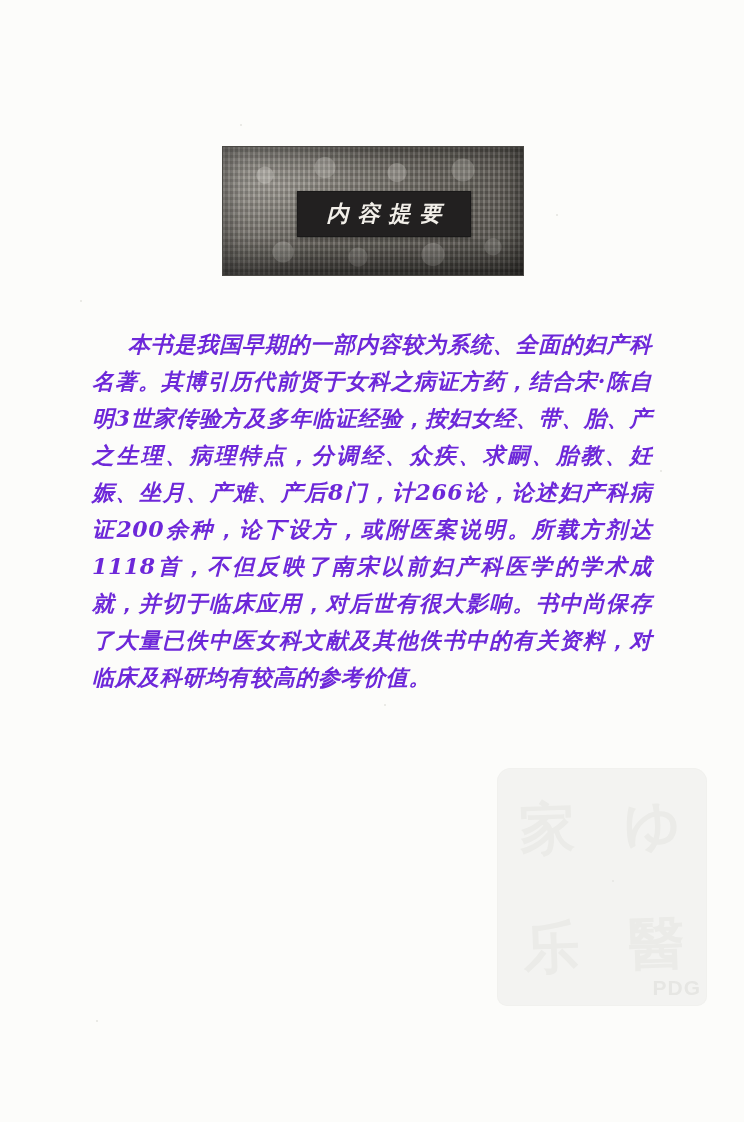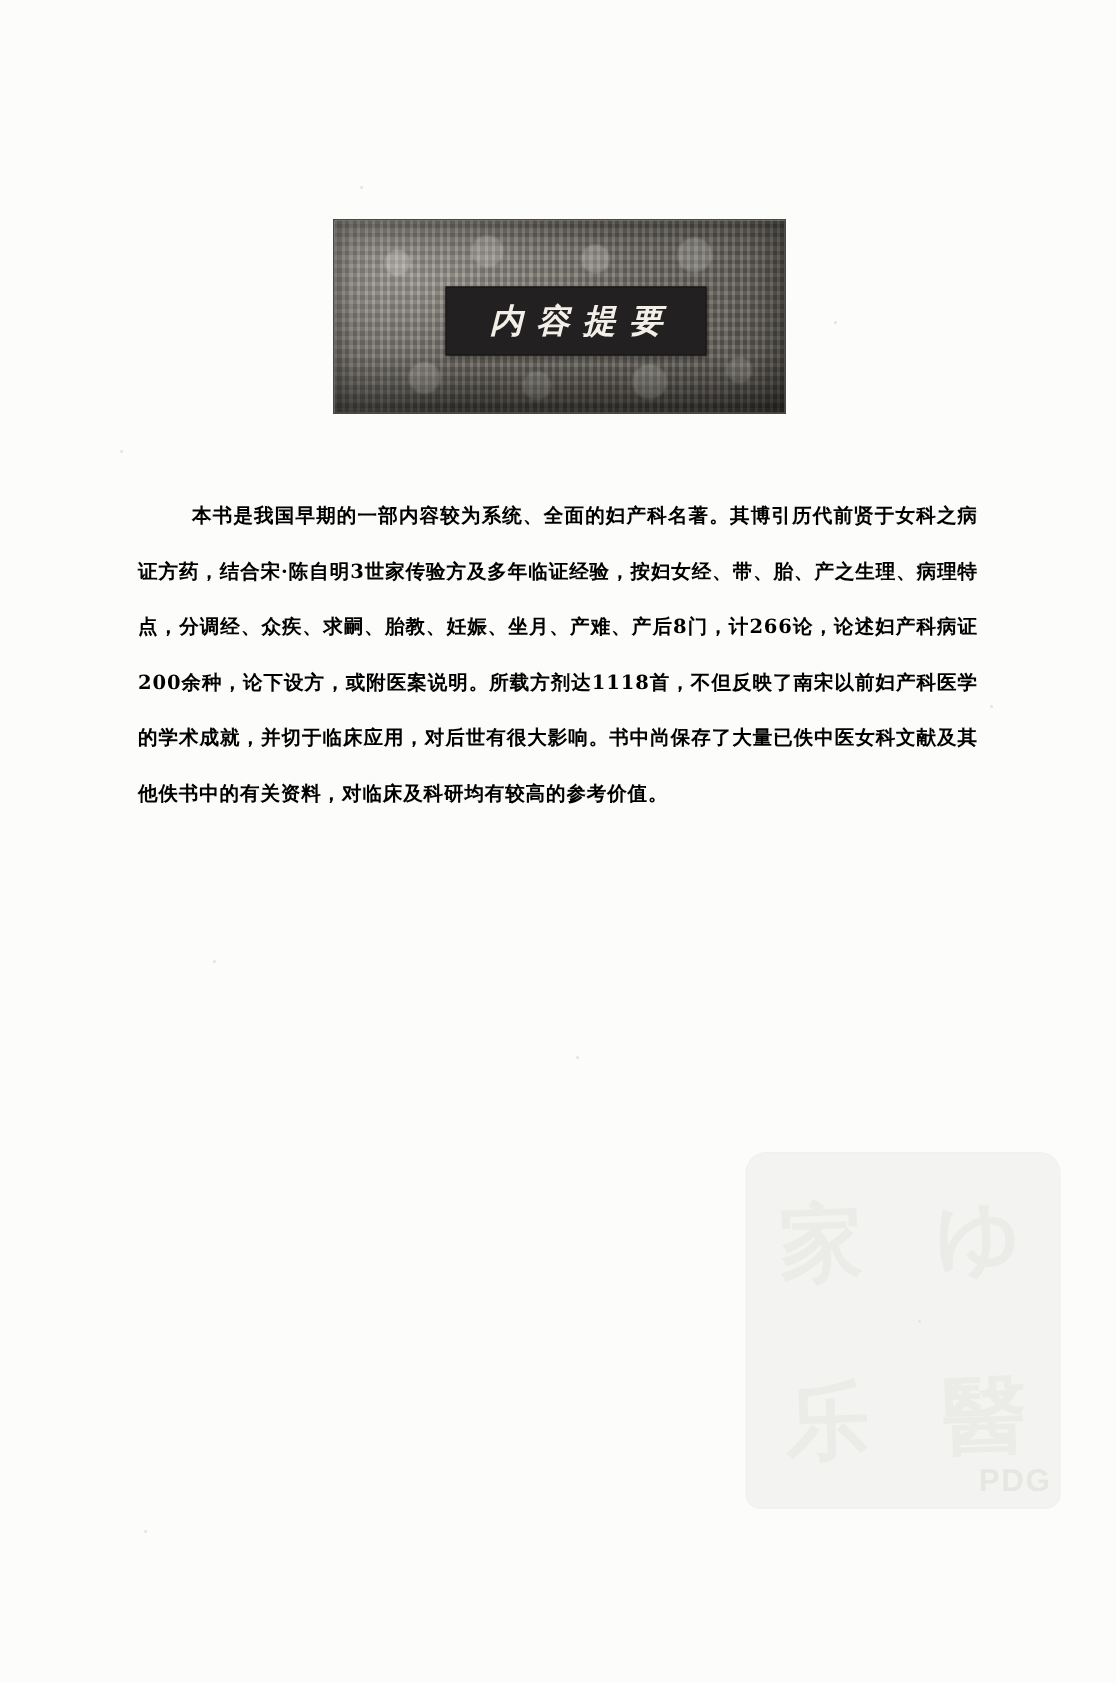--- a/index.html
+++ b/index.html
@@ -103,29 +103,30 @@
 
   
   .content {
     position: absolute;
     left: 92px;
     top: 326px;
     width: 560px;
   }
   .para {
     margin: 0;
-    color: #000000;
+    color: #6d28d9;
     font-family: "DejaVu Serif", serif;
-    font-size: 13px;
+    font-size: 22px;
     font-weight: 700;
     line-height: 37px;
     text-align: justify;
     text-justify: inter-character;
     text-indent: 36px;
     letter-spacing: .6px;
+    font-style: italic;
   }
 
   
   .watermark {
     position: absolute;
     left: 497px;
     top: 768px;
     width: 210px;
     height: 238px;
     opacity: .42;

